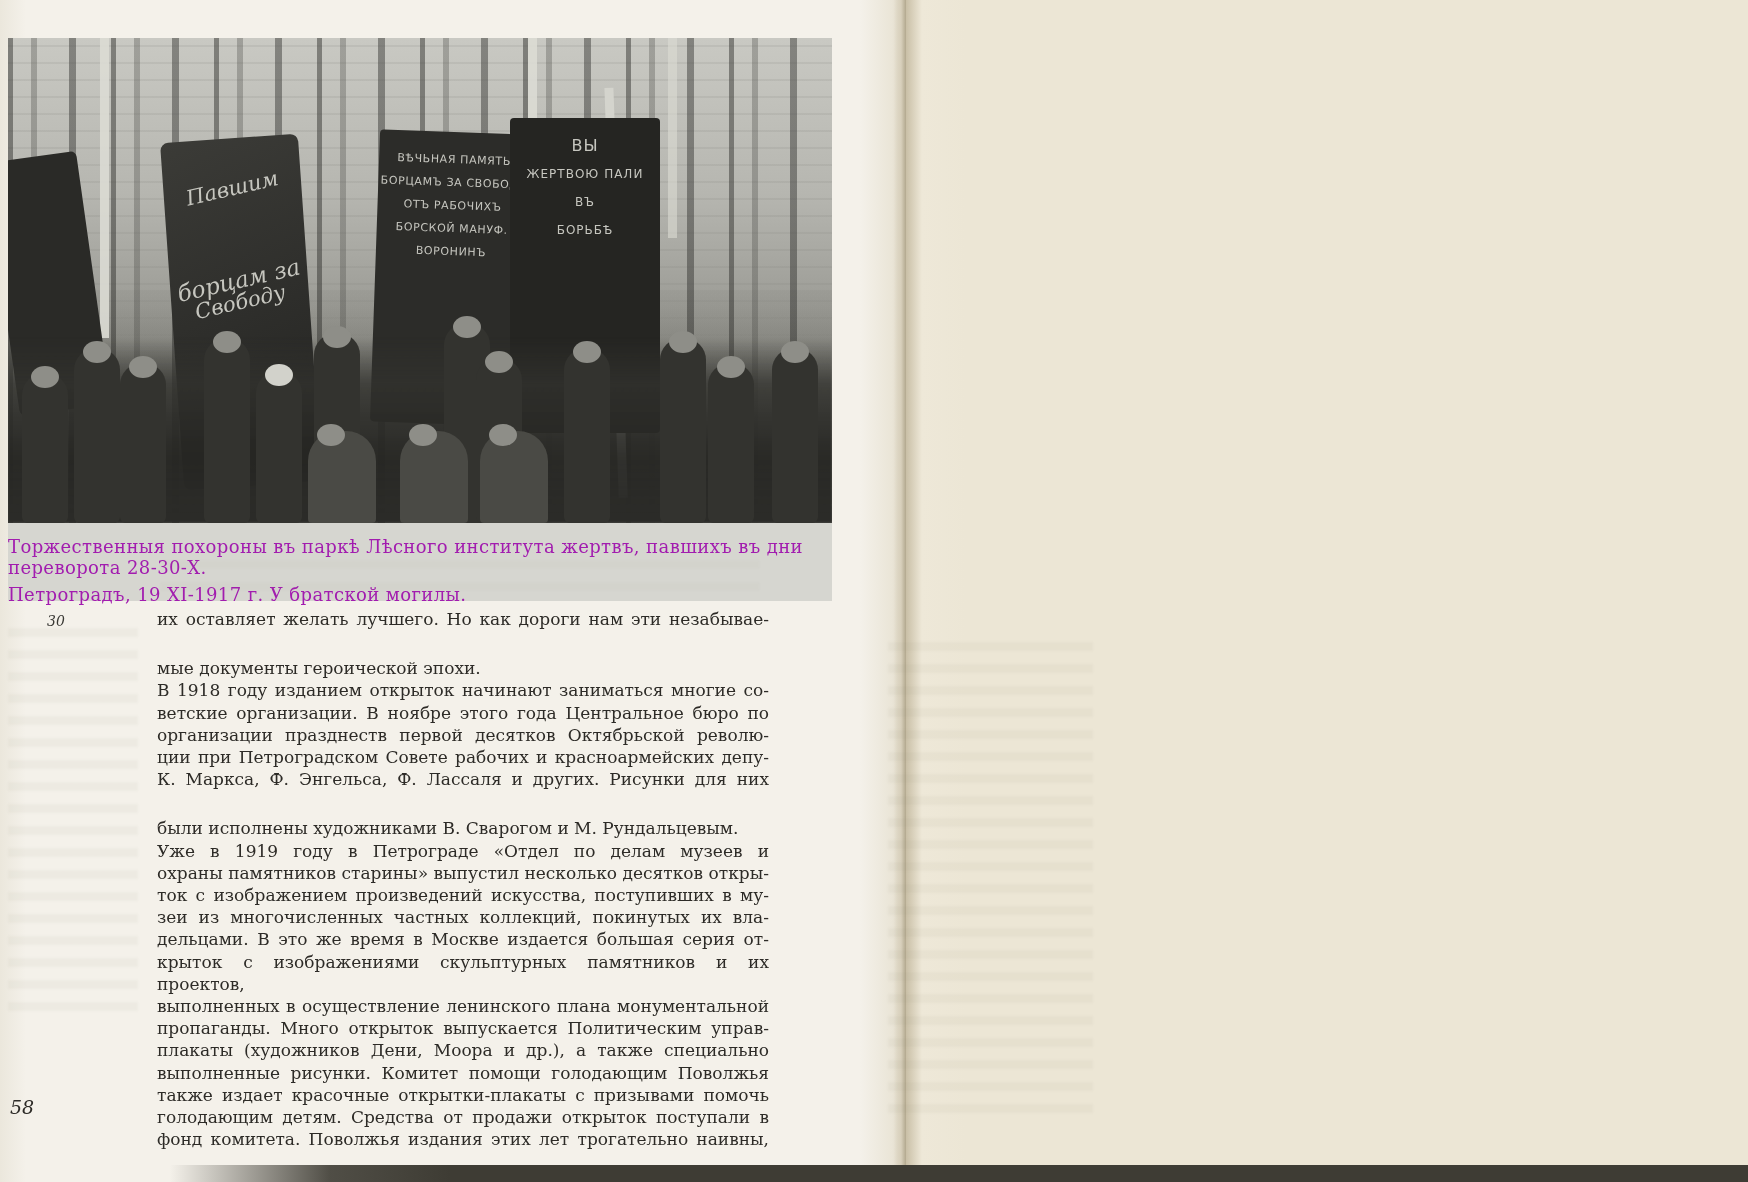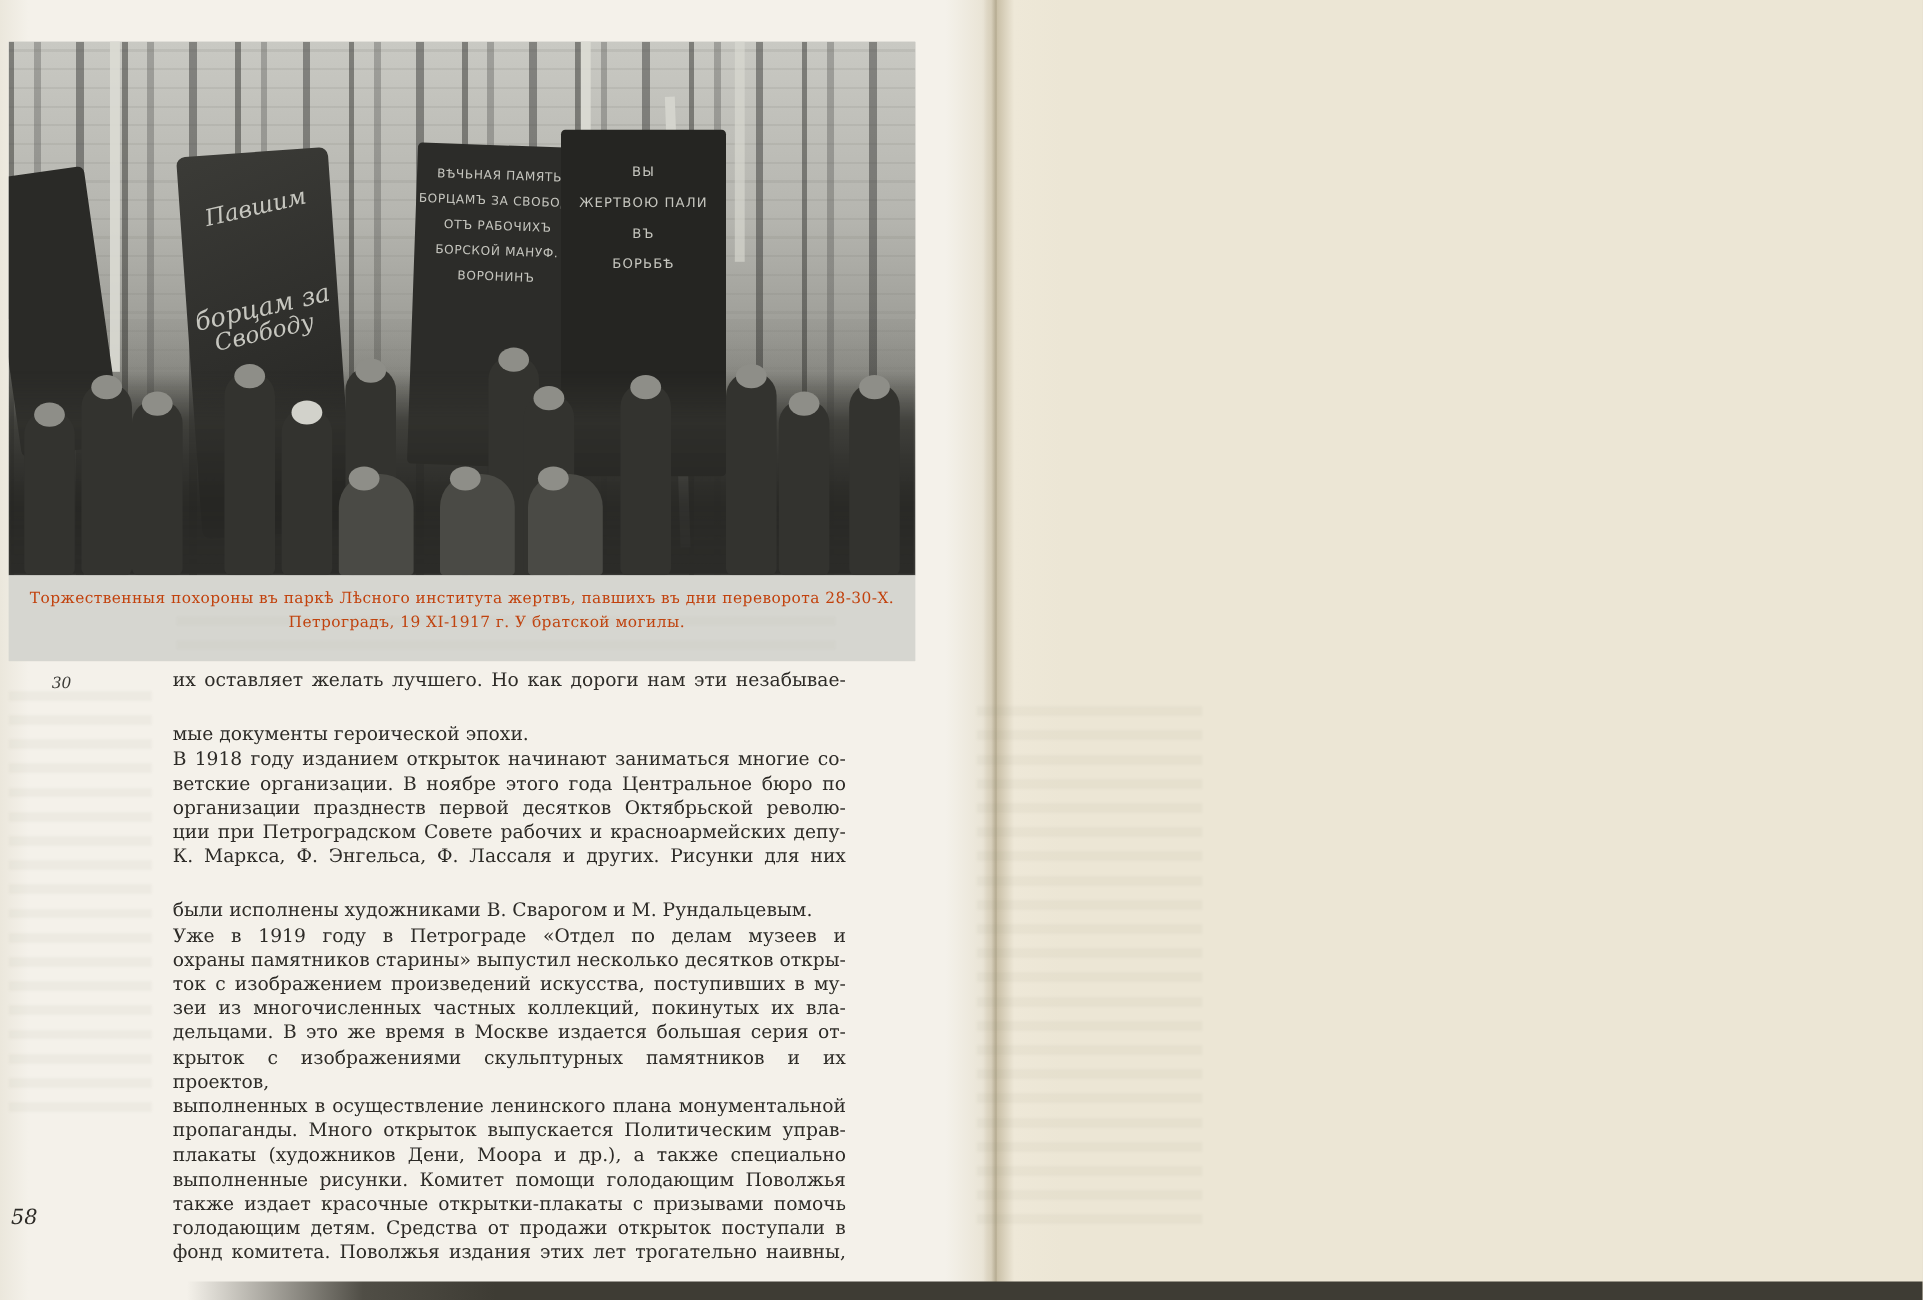--- a/index.html
+++ b/index.html
@@ -42,25 +42,25 @@
   .b1{left:164px;top:100px;width:138px;height:348px;transform:rotate(-4deg);border-radius:8px;
       background:linear-gradient(160deg,#3b3b37,#222220);}
   .b1 .pole{position:absolute;right:-12px;top:-24px;width:9px;height:410px;background:#d4d4cd;transform:rotate(2deg);}
   .b1-line{font-style:italic;font-size:21px;transform:rotate(-9deg);line-height:1;}
   .b1-line:nth-child(1){margin-top:52px;} .b1-line:nth-child(2){margin-top:40px;} .b1-line:nth-child(3){margin-top:70px;font-size:23px;}
   .b2{left:367px;top:94px;width:150px;height:292px;background:#2c2c29;transform:rotate(2deg);border-radius:4px;}
   .b2-line{font-family:"DejaVu Sans",sans-serif;font-size:11px;letter-spacing:.6px;line-height:23px;}
   .b2-line:first-child{margin-top:16px;}
   .b3{left:502px;top:80px;width:150px;height:315px;background:#252522;border-radius:4px;}
   .b3-line{font-family:"DejaVu Sans",sans-serif;font-size:12px;letter-spacing:1px;line-height:28px;}
-  .b3-line:first-child{margin-top:24px;font-size:12px;}
+  .b3-line:first-child{margin-top:14px;font-size:16px;}
 
   .photo-caption{position:absolute;left:0;right:0;bottom:0;height:78px;background:#d6d6d0;
-      text-align:center;color:#c2410c;font-size:14px;letter-spacing:.4px;}
-  .pc1{padding-top:13px;} .pc2{margin-top:6px;padding-left:45px;}
+      color:#a21caf;font-size:18px;letter-spacing:.4px;}
+  .pc1{padding-top:13px;} .pc2{margin-top:6px;}
 
   
   .fig-caption{position:absolute;font-style:italic;color:#3b3a36;font-size:15px;line-height:19px;margin-left:37px;}
   .fc-left{left:10px;top:612px;width:150px;}
   .fc-num{font-size:14px;margin-bottom:3px;}
   .fc-line{white-space:nowrap;}
 
   .body-col{position:absolute;color:#2d2b27;font-size:17px;line-height:22.2px;}
   .body-left{left:157px;top:608px;width:612px;}
   .line{text-align:justify;text-align-last:justify;}

